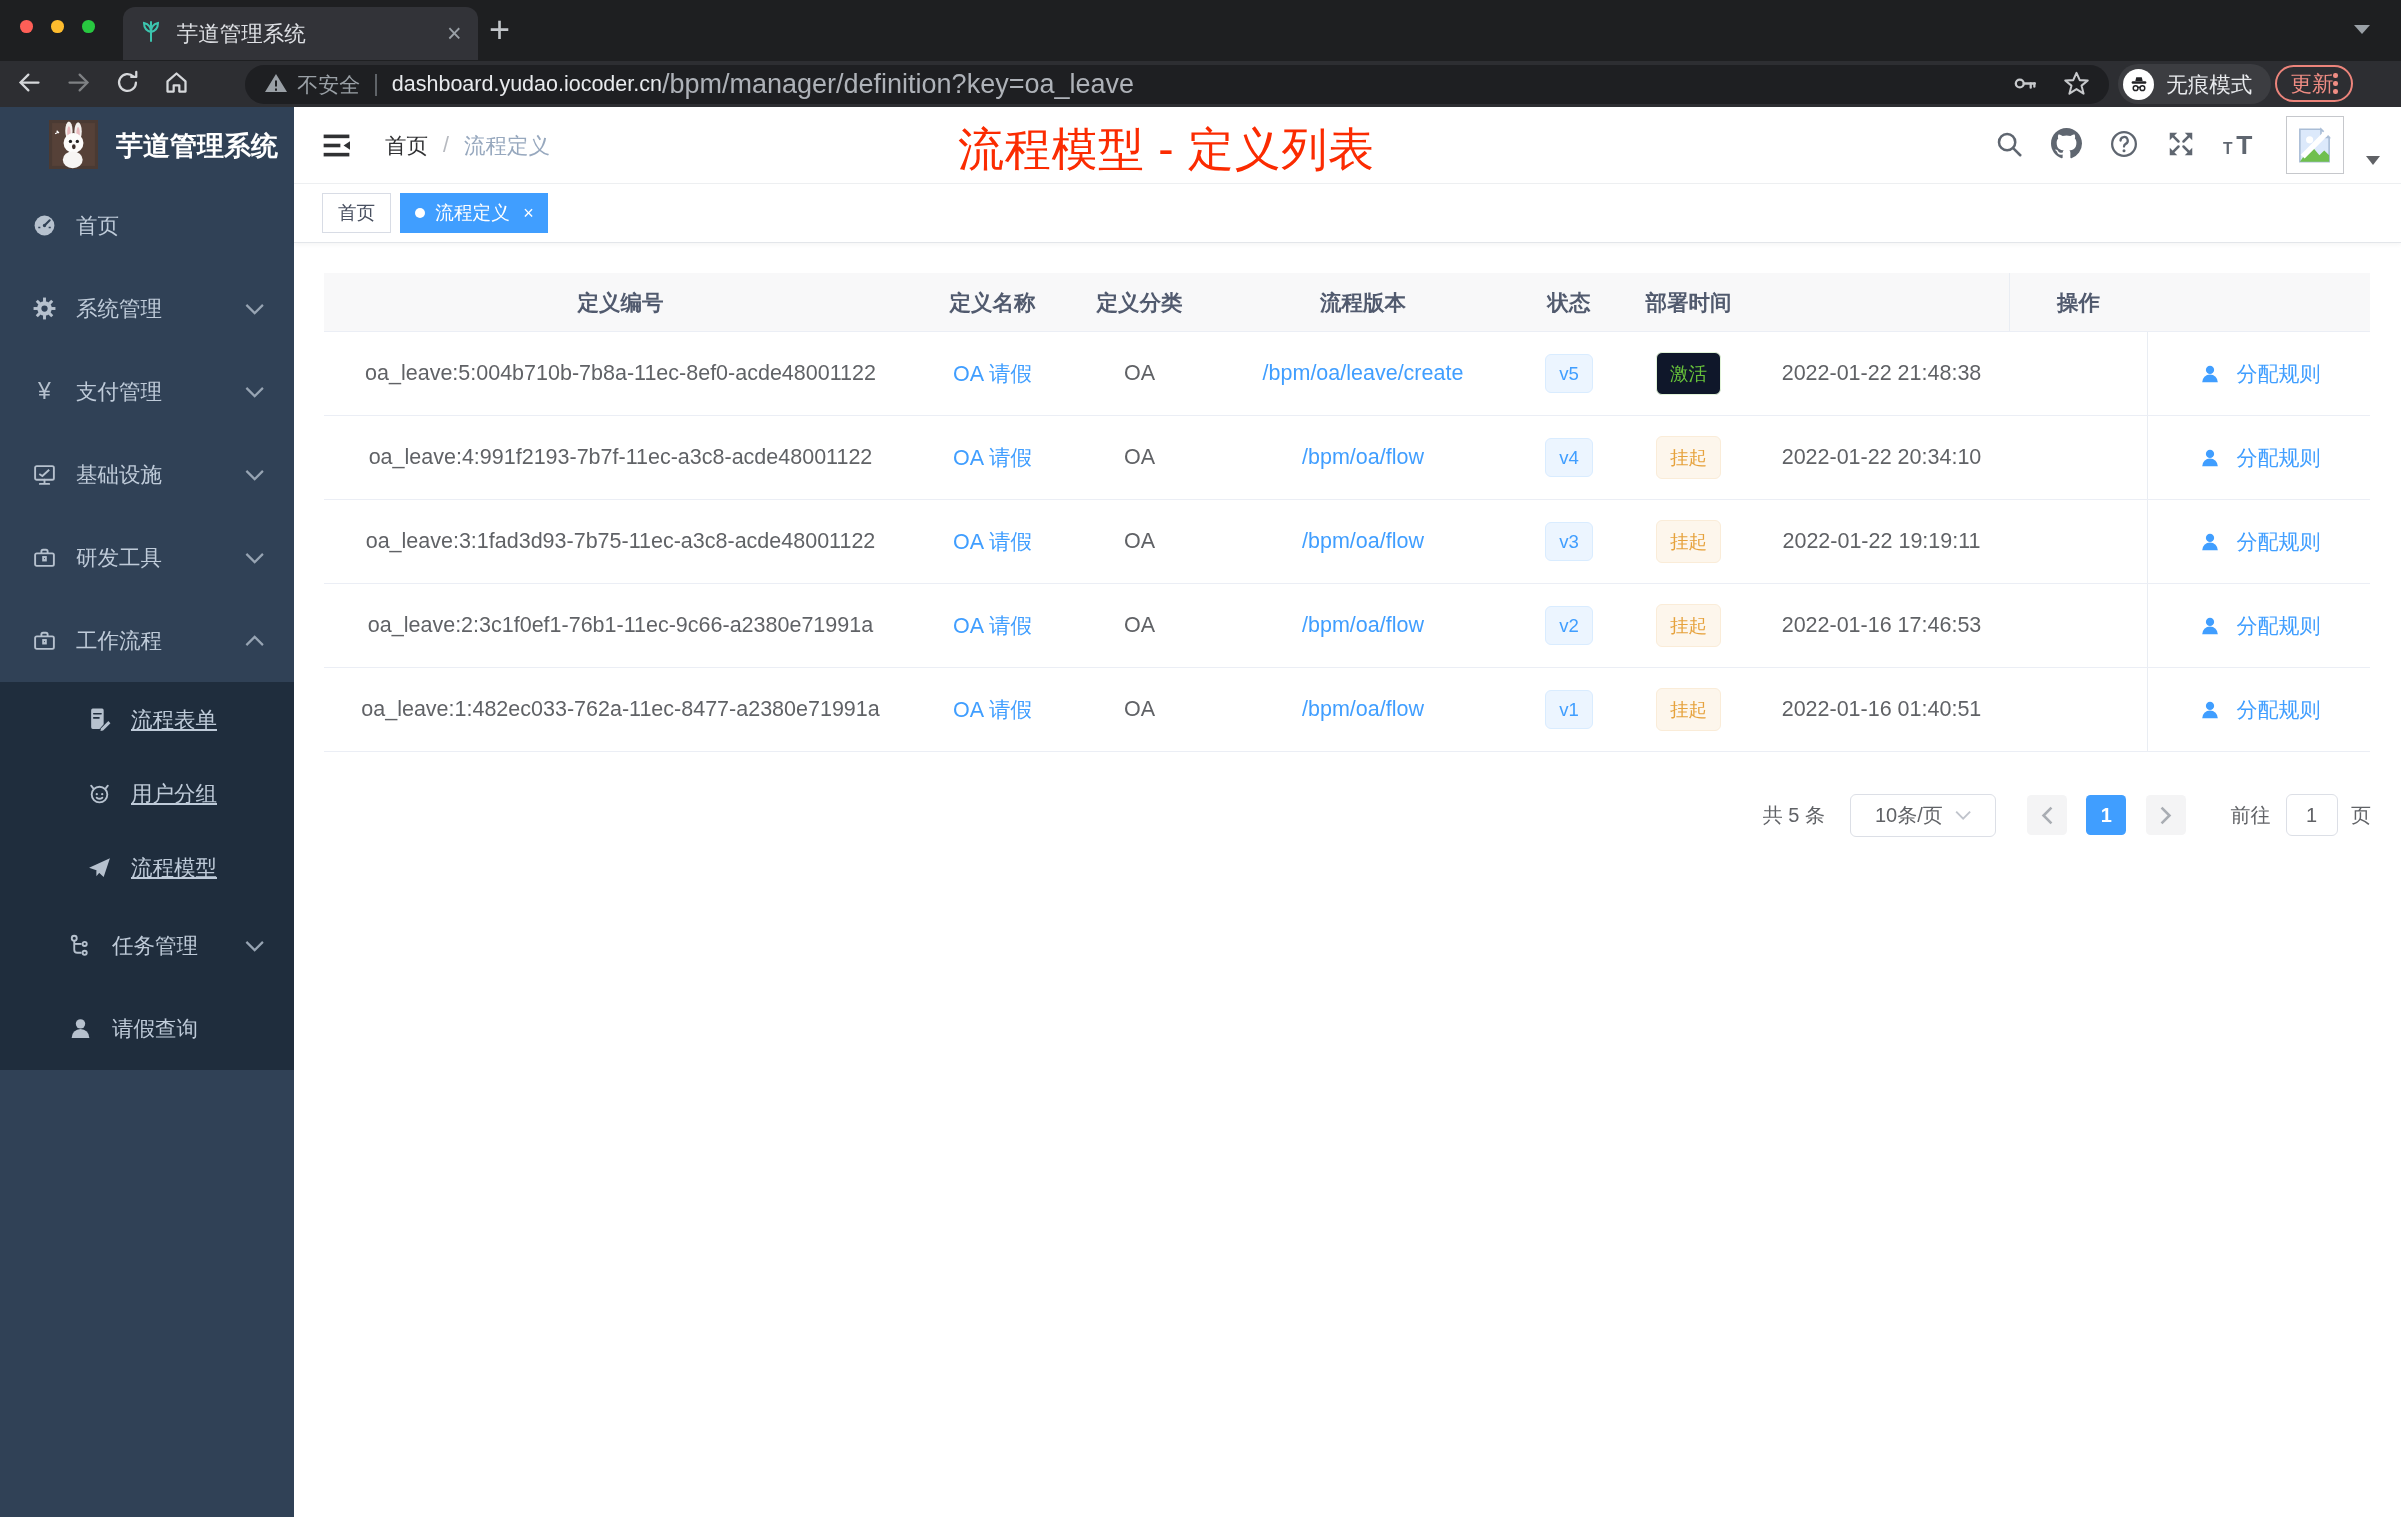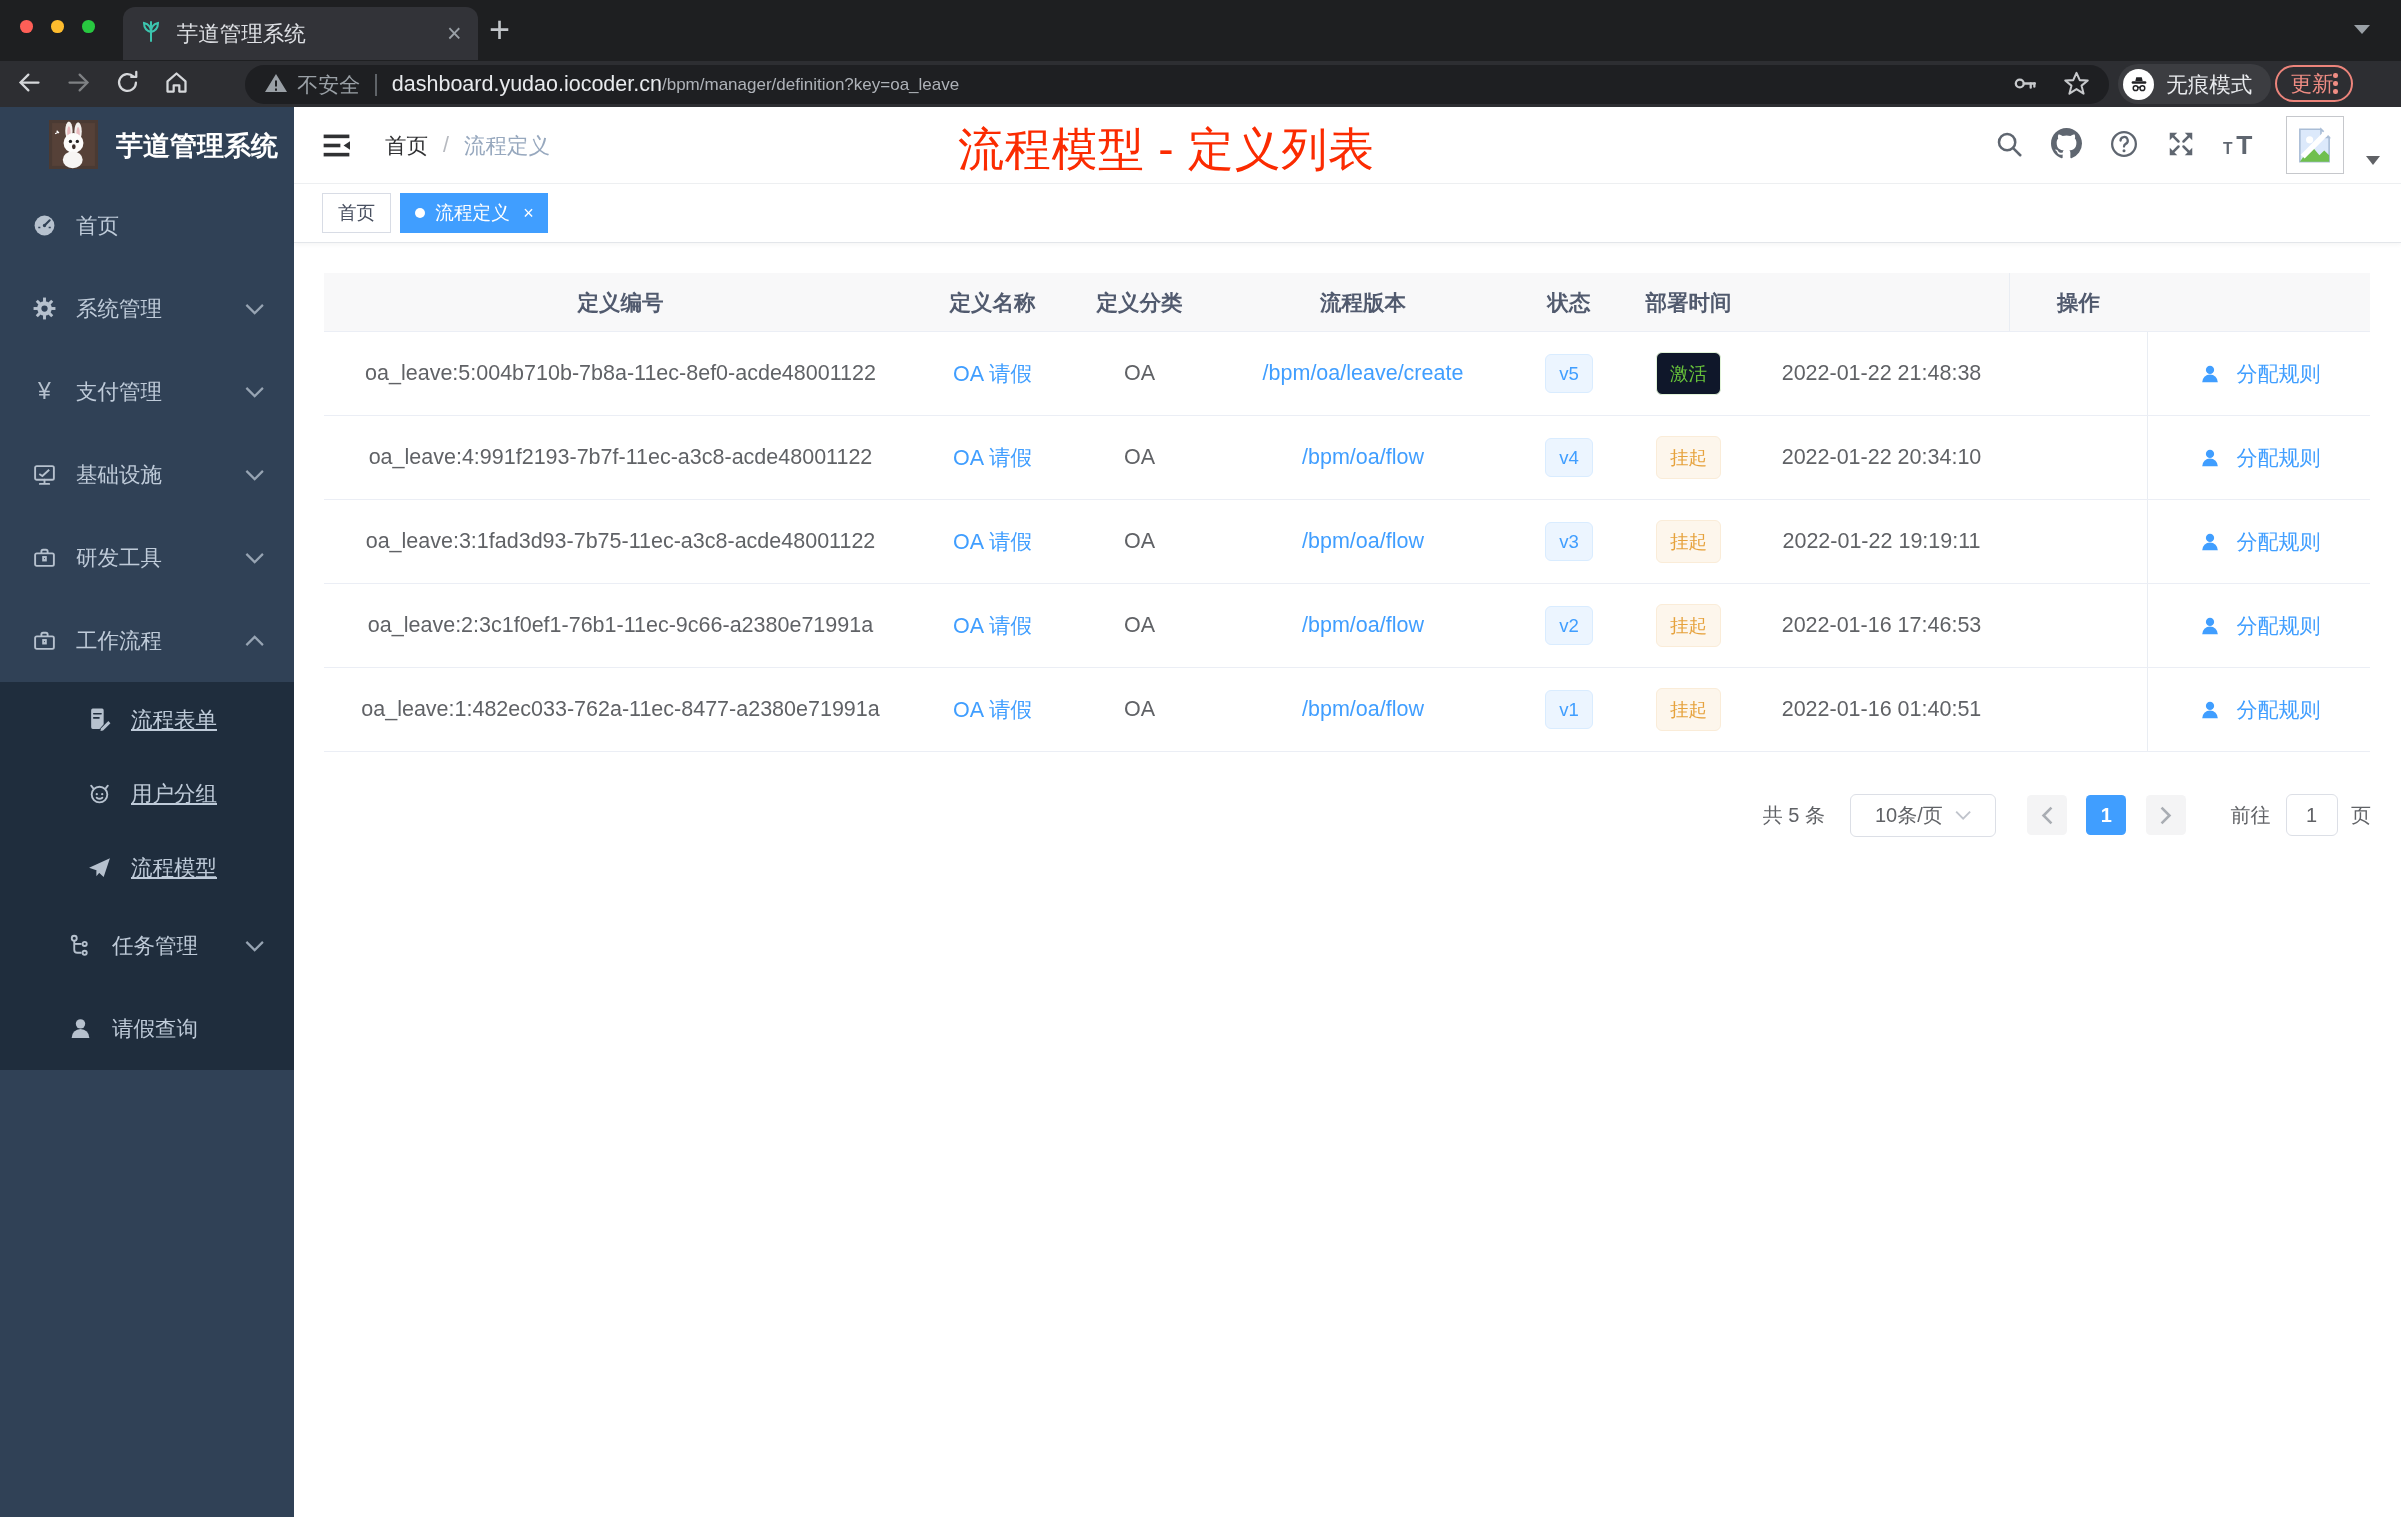--- a/index.html
+++ b/index.html
@@ -19,21 +19,21 @@
   .newtab-btn { position:absolute; left:489px; top:12px; color:#c2c5c9; font-size:36px; font-weight:300; line-height:36px; }
   .tabsearch-caret { position:absolute; right:31px; top:25px; width:0; height:0;
          border-left:8.2px solid transparent; border-right:8.2px solid transparent; border-top:9.7px solid #9aa0a6; }
   .toolbar { position:absolute; top:61px; left:0; right:0; height:46px; background:#2d2e32; }
   .nav-btns { position:absolute; left:16.3px; top:61px; height:46px; display:flex; align-items:center; gap:22px; }
   .urlbar { position:absolute; left:245px; top:65px; width:1864px; height:39px; border-radius:19.3px;
             background:#1e1f22; display:flex; align-items:center; padding:0 19.3px; }
   .sec-label { color:#9aa0a6; font-size:21px; margin-left:9px; }
   .url-divider { width:1.5px; height:22px; background:#5f6368; margin:0 15px; }
   .url-domain { color:#e8eaed; font-size:21.5px; }
-  .url-path { color:#aeb2b8; font-size:17px; }
+  .url-path { color:#aeb2b8; font-size:27px; }
   .urlbar-right { margin-left:auto; display:flex; align-items:center; gap:25px; }
   .incog-badge { position:absolute; left:2118px; top:64px; height:40px; border-radius:20px; background:#3c3d41;
                  display:flex; align-items:center; gap:12px; padding:0 19.3px 0 5.2px; }
   .incog-circle { width:31px; height:31px; border-radius:50%; background:#fff; display:flex; align-items:center; justify-content:center; }
   .incog-text { color:#e8eaed; font-size:21.5px; }
   .update-pill { position:absolute; left:2275px; top:65px; height:37px; border:2.2px solid #ec847b; border-radius:18.6px;
                  color:#f08d84; display:flex; align-items:center; padding:0 13.4px; }
   .update-text { font-size:21.5px; }
   .vdots { display:flex; flex-direction:column; gap:3.7px; }
   .vdots i { width:4.5px; height:4.5px; border-radius:50%; background:#f08d84; }

